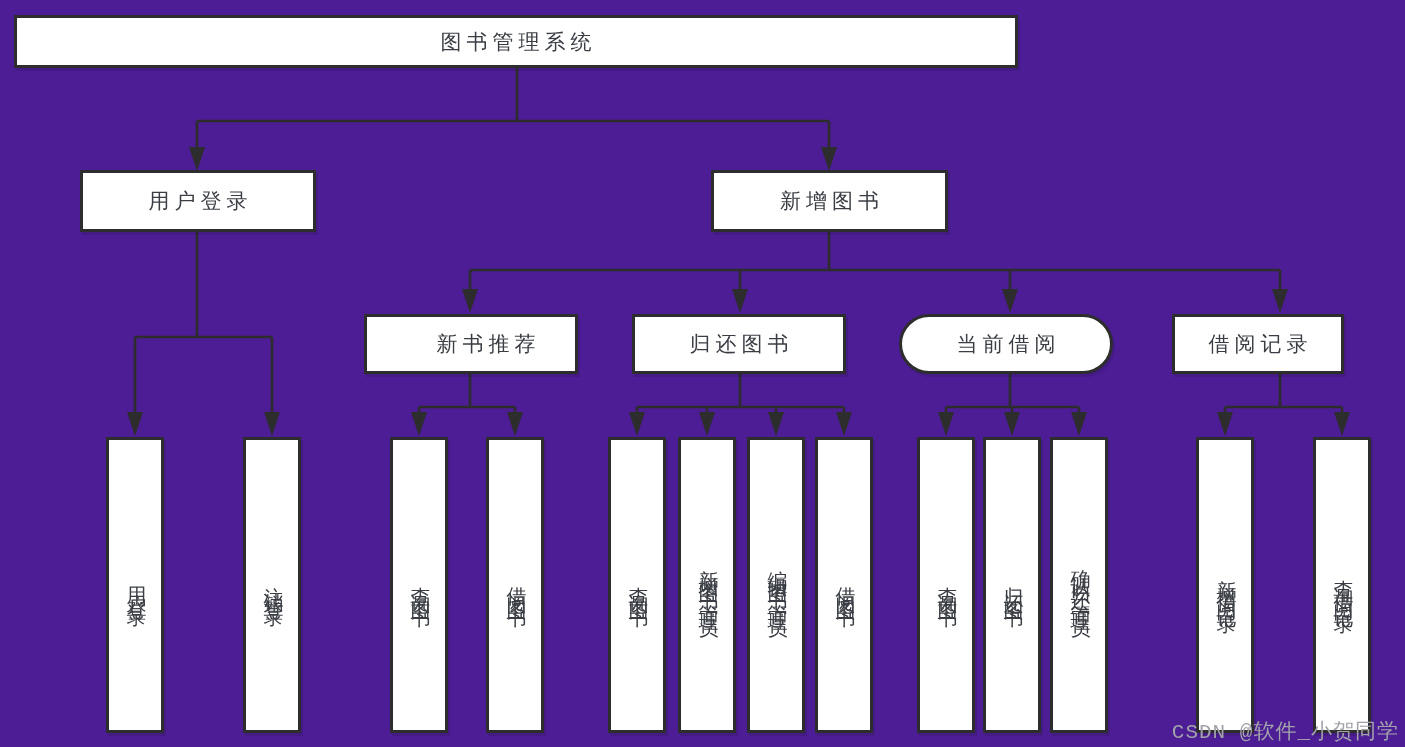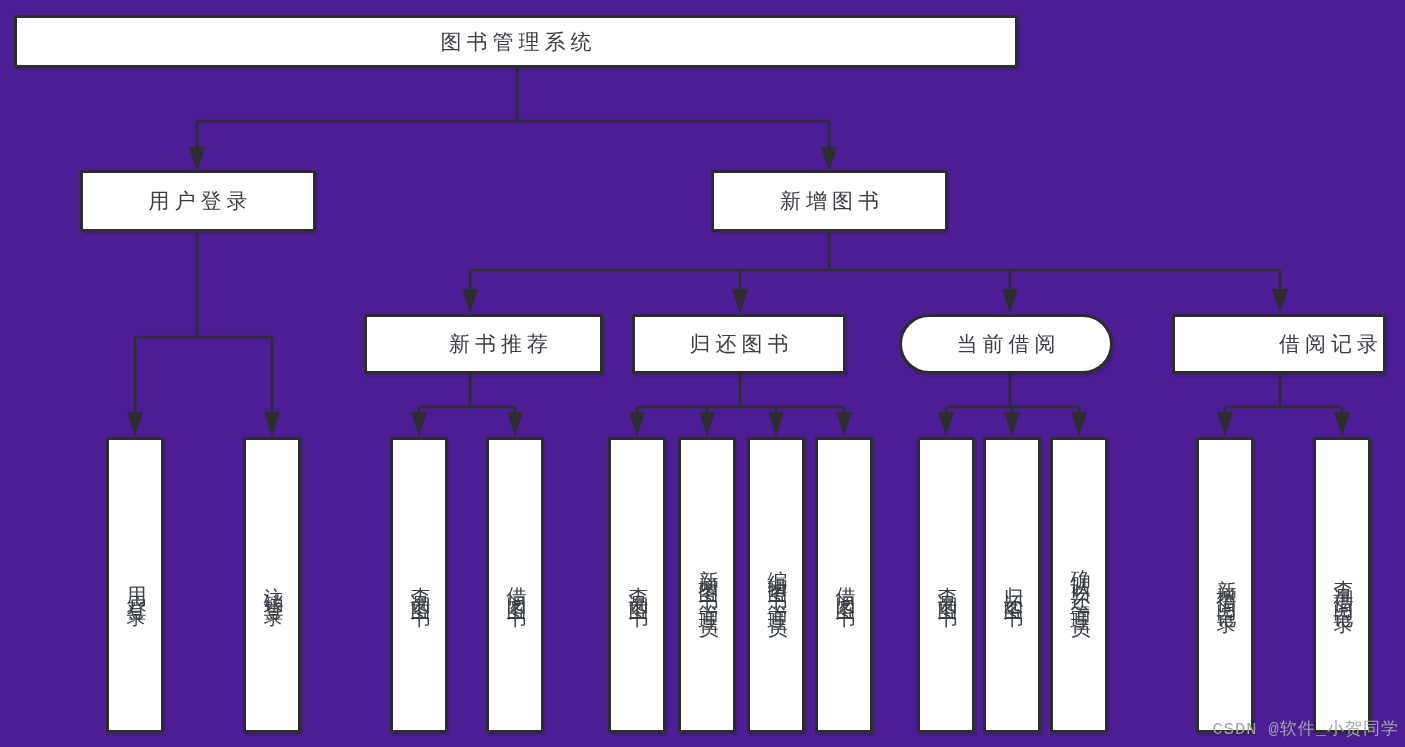--- a/index.html
+++ b/index.html
@@ -40,21 +40,21 @@
     writing-mode: vertical-rl;
     text-orientation: mixed;
     font-size: 20px;
     letter-spacing: 7px;
     line-height: 1;
   }
   .watermark {
     position: absolute;
     right: 6px;
     top: 717px;
-    font-size: 17px;
+    font-size: 21px;
     color: #a2a2ab;
     letter-spacing: 1px;
     white-space: nowrap;
   }
 </style>
 </head>
 <body>
 
 <div class="stage">
 
@@ -149,30 +149,30 @@
     <span>图书管理系统</span>
   </div>
 
   <div class="node" style="left:80px; top:170px; width:236px; height:62px;">
     <span>用户登录</span>
   </div>
   <div class="node" style="left:711px; top:170px; width:237px; height:62px;">
     <span>新增图书</span>
   </div>
 
-  <div class="node" style="left:364px; top:314px; width:239px; height:60px;padding-left:30px;">
+  <div class="node" style="left:364px; top:314px; width:214px; height:60px;padding-left:30px;">
     <span>新书推荐</span>
   </div>
   <div class="node" style="left:632px; top:314px; width:214px; height:60px;">
     <span>归还图书</span>
   </div>
   <div class="node" style="left:899px; top:314px; width:214px; height:60px;border-radius:30px;">
     <span>当前借阅</span>
   </div>
-  <div class="node" style="left:1172px; top:314px; width:214px; height:60px;justify-content:flex-end;">
+  <div class="node" style="left:1172px; top:314px; width:172px; height:60px;">
     <span>借阅记录</span>
   </div>
 
   <div class="node leaf" style="left:106px; top:437px; width:58px; height:296px;">
     <span class="vtext">用户登录</span>
   </div>
   <div class="node leaf" style="left:243px; top:437px; width:58px; height:296px;">
     <span class="vtext">注销登录</span>
   </div>
 

